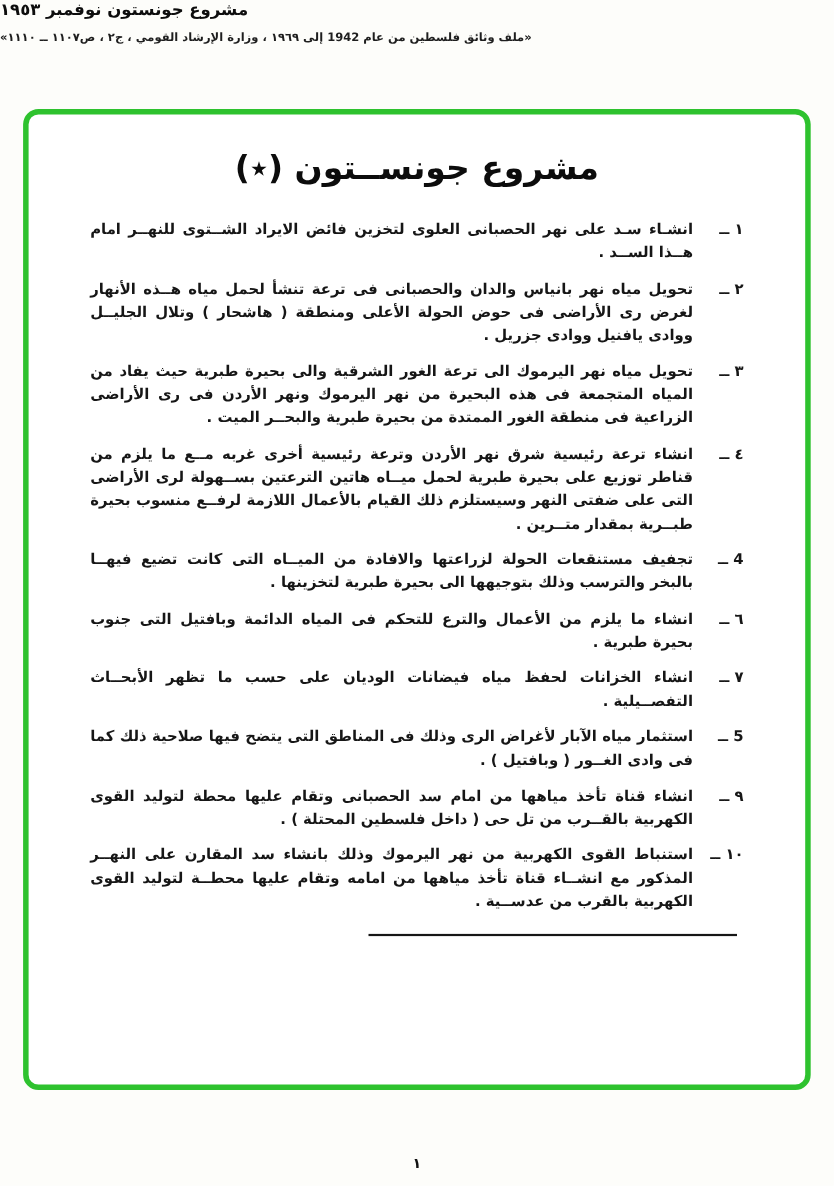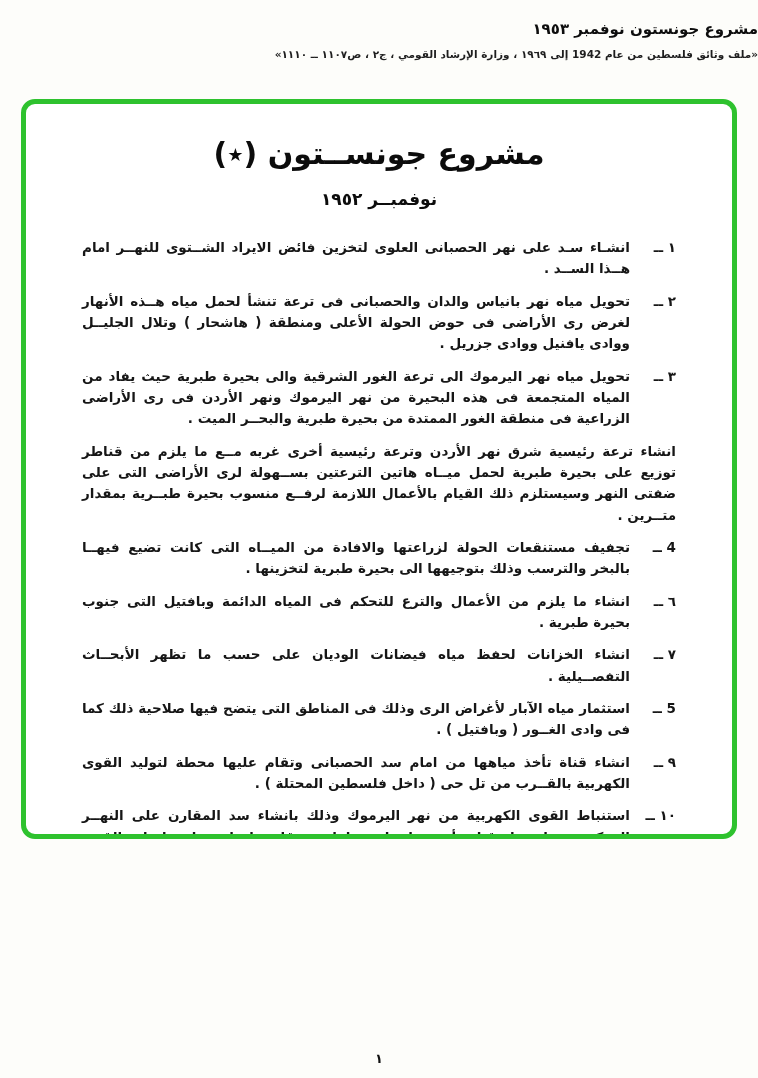--- a/index.html
+++ b/index.html
@@ -4,28 +4,28 @@
 <style>
   * { margin:0; padding:0; box-sizing:border-box; }
   html, body { width:758px; height:1078px; }
   body {
     background:#fdfdfa;
     font-family:"DejaVu Sans", sans-serif;
     color:#141414;
     position:relative;
     overflow:hidden;
   }
-  .page-header { text-align:right; padding-top:20px; direction:rtl; }
+  .page-header { text-align:left; direction:rtl; }
   .page-header-title { font-size:15px; font-weight:bold; letter-spacing:0.5px; color:#0d0d0d; }
   .page-header-source { font-size:10.5px; font-weight:bold; margin-top:10px; color:#1e1e1e; }
 
   .document-frame {
     position:absolute;
     left:21px; top:99px;
-    width:716px; height:740px;
+    width:716px; height:892px;
     border:5px solid #2ec22e;
     border-radius:14px;
     background:#ffffff;
     padding:28px 56px 18px 56px;
     overflow:hidden;
   }
 
   .doc-title { text-align:center; direction:rtl; font-size:30px; font-weight:bold; margin-top:4px; color:#0c0c0c; }
   .doc-date  { text-align:center; direction:rtl; font-size:17px; font-weight:bold; margin-top:18px; color:#0c0c0c; }
 
@@ -59,36 +59,36 @@
 </head>
 <body>
 
 <div class="page-header">
   <div class="page-header-title">مشروع جونستون نوفمبر ١٩٥٣</div>
   <div class="page-header-source">«ملف وثائق فلسطين من عام 1942 إلى ١٩٦٩ ، وزارة الإرشاد القومي ، ج٢ ، ص١١٠٧ ــ ١١١٠»</div>
 </div>
 
 <div class="document-frame">
   <div class="doc-title">مشروع جونســتون (٭)</div>
-  <div class="doc-date">نوفمبــر ١٩٥٢</div>
 
   <div class="items">
     <div class="item">
       <span class="item-number">١ ــ</span>
       <span class="item-text">انشـاء سـد على نهر الحصبانى العلوى لتخزين فائض الايراد الشــتوى للنهــر امام هــذا الســد .</span>
     </div>
     <div class="item">
       <span class="item-number">٢ ــ</span>
       <span class="item-text">تحويل مياه نهر بانياس والدان والحصبانى فى ترعة تنشأ لحمل مياه هــذه الأنهار لغرض رى الأراضى فى حوض الحولة الأعلى ومنطقة ( هاشحار ) وتلال الجليــل ووادى يافنيل ووادى جزريل .</span>
     </div>
     <div class="item">
       <span class="item-number">٣ ــ</span>
       <span class="item-text">تحويل مياه نهر اليرموك الى ترعة الغور الشرقية والى بحيرة طبرية حيث يفاد من المياه المتجمعة فى هذه البحيرة من نهر اليرموك ونهر الأردن فى رى الأراضى الزراعية فى منطقة الغور الممتدة من بحيرة طبرية والبحــر الميت .</span>
     </div>
     <div class="item">
+      <span class="item-number">٤ ــ</span>
       <span class="item-text">انشاء ترعة رئيسية شرق نهر الأردن وترعة رئيسية أخرى غربه مــع ما يلزم من قناطر توزيع على بحيرة طبرية لحمل ميــاه هاتين الترعتين بســهولة لرى الأراضى التى على ضفتى النهر وسيستلزم ذلك القيام بالأعمال اللازمة لرفــع منسوب بحيرة طبــرية بمقدار متــرين .</span>
     </div>
     <div class="item">
       <span class="item-number">4 ــ</span>
       <span class="item-text">تجفيف مستنقعات الحولة لزراعتها والافادة من الميــاه التى كانت تضيع فيهــا بالبخر والترسب وذلك بتوجيهها الى بحيرة طبرية لتخزينها .</span>
     </div>
     <div class="item">
       <span class="item-number">٦ ــ</span>
       <span class="item-text">انشاء ما يلزم من الأعمال والترع للتحكم فى المياه الدائمة وبافتيل التى جنوب بحيرة طبرية .</span>
     </div>

